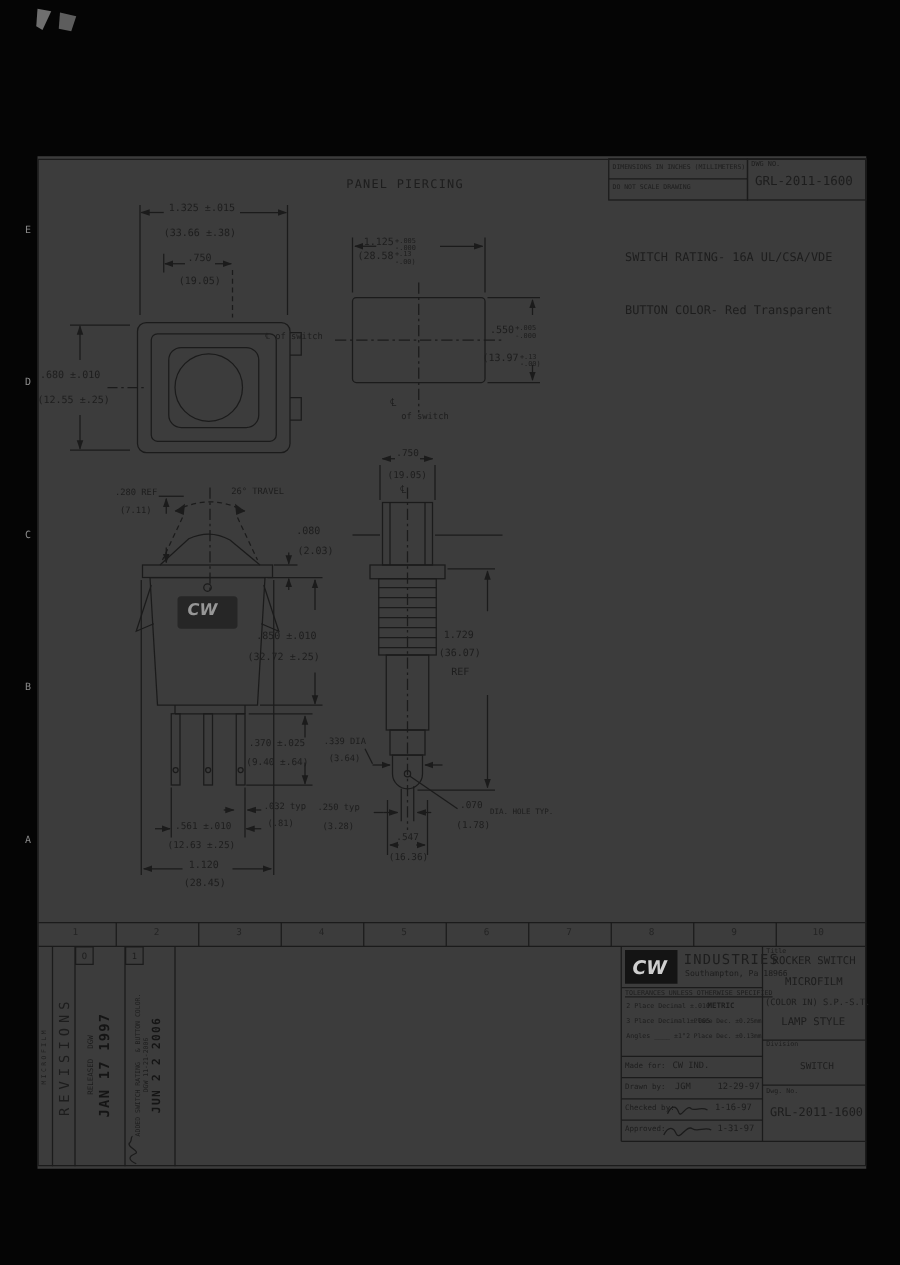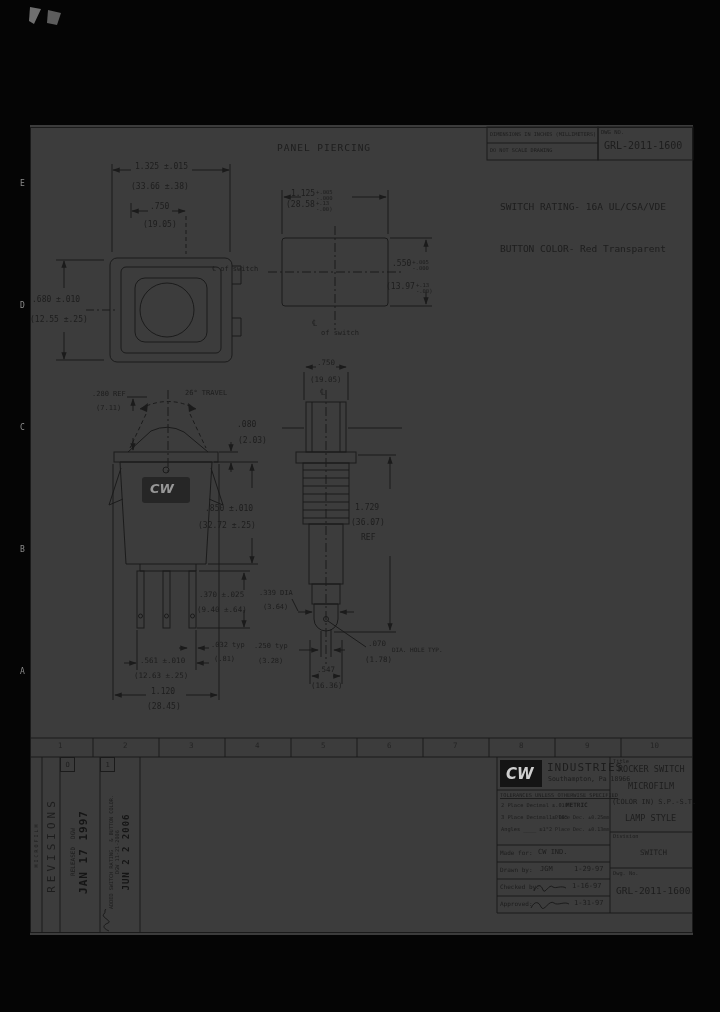--- a/index.html
+++ b/index.html
@@ -314,21 +314,21 @@
 <div class="lbl s53" style="left:501px;top:803px">2 Place Decimal ±.010</div>
 <div class="lbl s6 b" style="left:566px;top:802px">METRIC</div>
 <div class="lbl s53" style="left:501px;top:815px">3 Place Decimal ±.005</div>
 <div class="lbl s5" style="left:549px;top:815px">1 Place Dec. ±0.25mm</div>
 <div class="lbl s53" style="left:501px;top:827px">Angles ____ ±1°</div>
 <div class="lbl s5" style="left:549px;top:827px">2 Place Dec. ±0.13mm</div>
 <div class="lbl s6" style="left:500px;top:850px">Made for:</div>
 <div class="lbl s7" style="left:538px;top:849px">CW IND.</div>
 <div class="lbl s6" style="left:500px;top:867px">Drawn by:</div>
 <div class="lbl s7" style="left:540px;top:866px">JGM</div>
-<div class="lbl s7" style="left:574px;top:866px">1-29-97</div>
+<div class="lbl s7" style="left:574px;top:866px">12-29-97</div>
 <div class="lbl s6" style="left:500px;top:884px">Checked by:</div>
 <div class="lbl s7" style="left:572px;top:883px">1-16-97</div>
 <div class="lbl s6" style="left:500px;top:901px">Approved:</div>
 <div class="lbl s7" style="left:574px;top:900px">1-31-97</div>
 <div class="lbl s53" style="left:613px;top:759px">Title</div>
 <div class="lbl s85" style="left:618px;top:765px">ROCKER SWITCH</div>
 <div class="lbl s85" style="left:628px;top:782px">MICROFILM</div>
 <div class="lbl s7" style="left:612px;top:799px">(COLOR IN) S.P.-S.T.</div>
 <div class="lbl s85" style="left:625px;top:814px">LAMP STYLE</div>
 <div class="lbl s53" style="left:613px;top:834px">Division</div>

